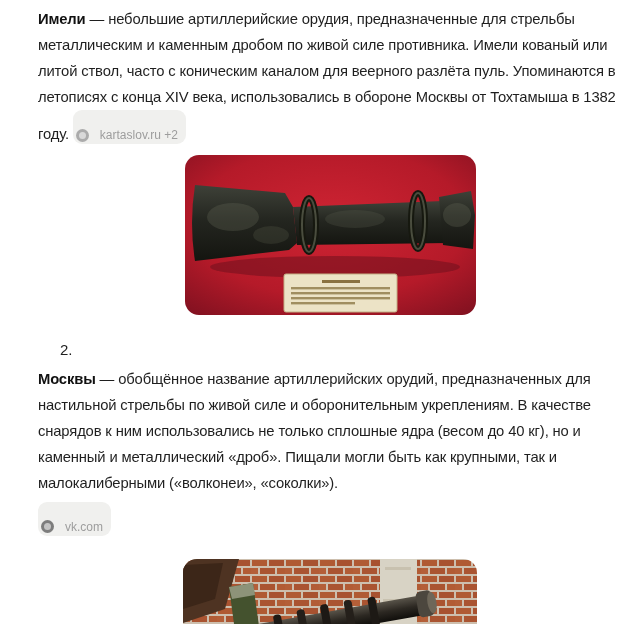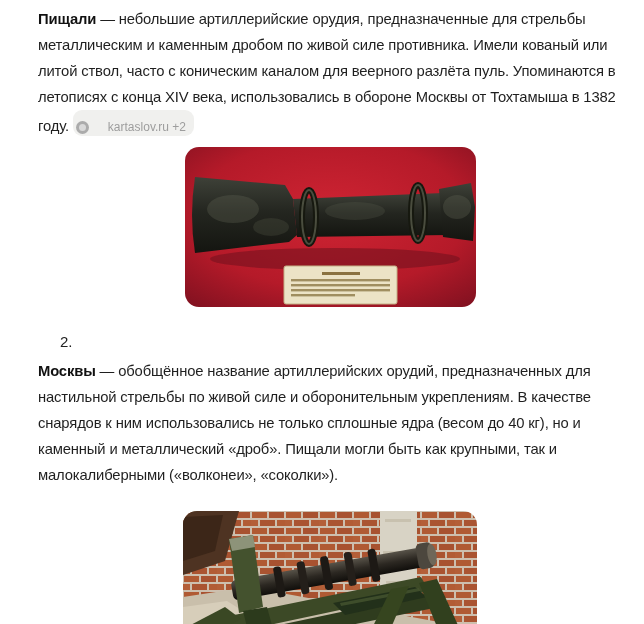--- a/index.html
+++ b/index.html
@@ -8,23 +8,23 @@
     font-family:"Liberation Sans","DejaVu Sans",sans-serif;
     color:#1f1f1f;
   }
   .content{padding:6px 21px 0 38px;}
   .para{
     font-size:14.8px;line-height:26px;letter-spacing:-0.15px;
     margin:0;max-width:585px;
   }
   .para b{font-weight:bold;color:#111;}
   .chip{
-    display:inline-flex;align-items:center;gap:19px;vertical-align:-3px;
+    display:inline-flex;align-items:center;gap:11px;vertical-align:-3px;
     height:18px;border-radius:9px;background:#f0f0ee;
-    padding:8px 8px 0 3px;white-space:nowrap;cursor:pointer;
+    padding:16px 8px 0 3px;white-space:nowrap;cursor:pointer;
   }
   .chip .lbl{font-size:12px;color:#9d9d9d;letter-spacing:0;}
   .fav{
     width:13px;height:13px;border-radius:50%;display:inline-block;
     position:relative;flex:0 0 13px;
   }
   .fav.karta{background:#ababab;}
   .fav.vk{background:#7d7d7d;}
   .fav::after{
     content:"";position:absolute;left:3px;top:3px;width:7px;height:7px;
@@ -40,21 +40,21 @@
     margin:26px 0 0 22px;font-size:15px;line-height:18px;color:#1f1f1f;
   }
   .p2{margin-top:7px;}
   .chiprow{margin:6px 0 0 0;}
 </style>
 </head>
 <body>
 
 <div class="content">
 
-  <p class="para"><b>Пищали</b><span> — небольшие артиллерийские орудия, предназначенные для стрельбы металлическим и каменным дробом по живой силе противника. Имели кованый или литой ствол, часто с коническим каналом для веерного разлёта пуль. Упоминаются в летописях с конца XIV века, использовались в обороне Москвы от Тохтамыша в 1382 году.</span>
+  <p class="para"><b>Имели</b><span> — небольшие артиллерийские орудия, предназначенные для стрельбы металлическим и каменным дробом по живой силе противника. Имели кованый или литой ствол, часто с коническим каналом для веерного разлёта пуль. Упоминаются в летописях с конца XIV века, использовались в обороне Москвы от Тохтамыша в 1382 году.</span>
     <span class="chip">
       <span class="fav karta"></span>
       <span class="lbl">kartaslov.ru +2</span>
     </span>
   </p>
 
   <figure class="photo photo1" aria-label="Тюфяк — старинное кованое орудие на красном фоне с музейной табличкой">
     <svg width="291" height="160" viewBox="0 0 291 160">
       <defs>
         <radialGradient id="redbg" cx="50%" cy="42%" r="78%">
@@ -95,20 +95,26 @@
         <rect x="106" y="142" width="99" height="2.4" fill="#a08e60"></rect>
         <rect x="106" y="147" width="64" height="2.4" fill="#a08e60"></rect>
       </g>
     </svg>
   </figure>
 
   <div class="marker">2.</div>
 
   <p class="para p2"><b>Москвы</b><span> — обобщённое название артиллерийских орудий, предназначенных для настильной стрельбы по живой силе и оборонительным укреплениям. В качестве снарядов к ним использовались не только сплошные ядра (весом до 40 кг), но и каменный и металлический «дроб». Пищали могли быть как крупными, так и малокалиберными («волконеи», «соколки»).</span></p>
 
+  <div class="chiprow">
+    <span class="chip">
+      <span class="fav vk"></span>
+      <span class="lbl">vk.com</span>
+    </span>
+  </div>
 
   <figure class="photo photo2" aria-label="Пищаль на зелёном деревянном лафете у кирпичной стены">
     <svg width="294" height="140" viewBox="0 0 294 140">
       <defs>
         <pattern id="brick" width="34" height="16" patternUnits="userSpaceOnUse">
           <rect width="34" height="16" fill="#cdbfae"></rect>
           <rect x="1" y="1" width="15" height="6" fill="#b05a33"></rect>
           <rect x="18" y="1" width="15" height="6" fill="#a85230"></rect>
           <rect x="-8" y="9" width="15" height="6" fill="#b45f38"></rect>
           <rect x="9" y="9" width="15" height="6" fill="#aa5431"></rect>

